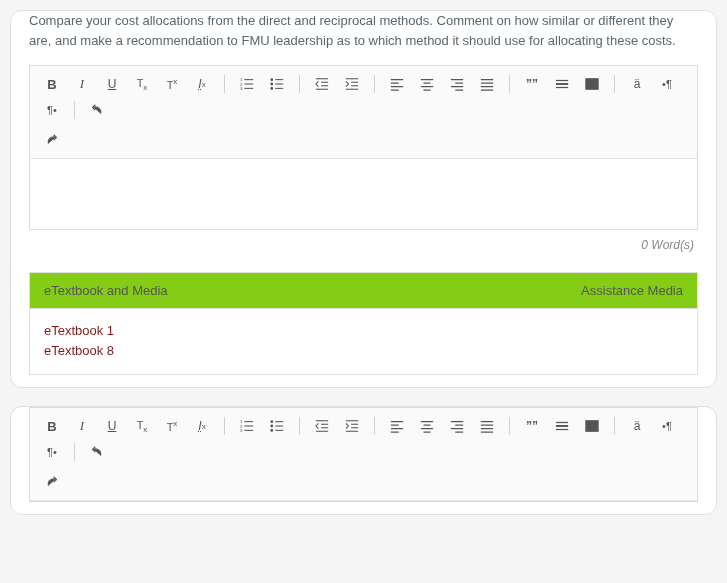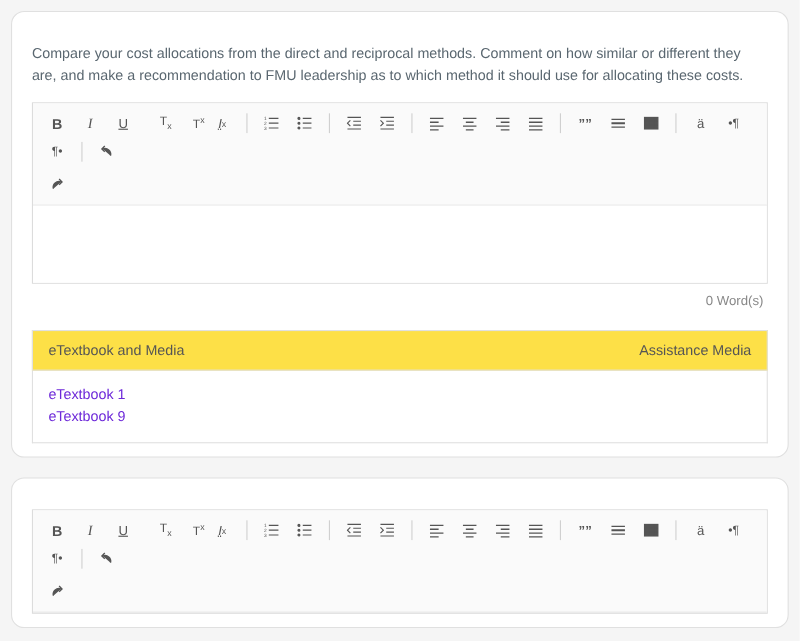--- a/index.html
+++ b/index.html
@@ -9,21 +9,21 @@
       padding: 10px;
       font-size: 13px;
       color: #333;
       width: 727px;
     }
     .panel {
       background: #fff;
       border: 1px solid #e0e0e0;
       border-radius: 12px;
       margin-bottom: 18px;
-      padding: 28px 18px 12px;
+      padding: 0 18px 12px;
     }
     .question {
       color: #5a6770;
       line-height: 1.55;
       margin-bottom: 14px;
     }
     .editor-wrap {
       border: 1px solid #dcdcdc;
     }
     .toolbar {
@@ -49,49 +49,50 @@
     .tbtn svg { width: 14px; height: 14px; stroke: #555; fill: #555; }
     .tbtn.bold { font-weight: 700; font-size: 13px; }
     .tbtn.ital { font-style: italic; font-family: Georgia, serif; font-size: 13px; }
     .tbtn.under { text-decoration: underline; font-size: 12px; }
     .sep {
       width: 1px;
       height: 18px;
       background: #d0d0d0;
       margin: 0 6px;
     }
-    .sub { font-size: 11px; justify-content: flex-end; }
+    .sub { font-size: 11px; }
     .sub sub, .sub sup { font-size: 8px; }
     .editor-area {
       min-height: 70px;
       background: #fff;
     }
     .wordcount {
       text-align: right;
       color: #888;
       font-size: 12px;
       padding: 8px 4px 0;
+      font-style: italic;
     }
     .accordion-hd {
-      background: #fde047;
+      background: #84cc16;
       border: 1px solid #e0e0e0;
       padding: 10px 14px;
       margin-top: 20px;
       display: flex;
       justify-content: space-between;
       color: #555;
       font-size: 13px;
     }
     .accordion-body {
       border: 1px solid #e0e0e0;
       border-top: none;
       padding: 12px 14px 14px;
     }
     .link {
-      color: #6d28d9;
+      color: #7f1d1d;
       display: block;
       line-height: 1.5;
       cursor: pointer;
     }
     .toolbar-row2 {
       width: 100%;
       display: flex;
       margin-top: 4px;
     }
     .glyph { font-family: Arial, sans-serif; }
@@ -231,21 +232,21 @@
     <div class="editor-area" contenteditable="true" style=""></div>
   </div>
   <div class="wordcount">0 Word(s)</div>
 
   <div class="accordion-hd">
     <span>eTextbook and Media</span>
     <span>Assistance Media</span>
   </div>
   <div class="accordion-body">
     <a class="link">eTextbook 1</a>
-    <a class="link">eTextbook 9</a>
+    <a class="link">eTextbook 8</a>
   </div>
 </div>
 
 <div class="panel">
 
   <div class="editor-wrap">
     <div class="toolbar">
       <span class="tbtn bold">B</span>
       <span class="tbtn ital">I</span>
       <span class="tbtn under">U</span>

